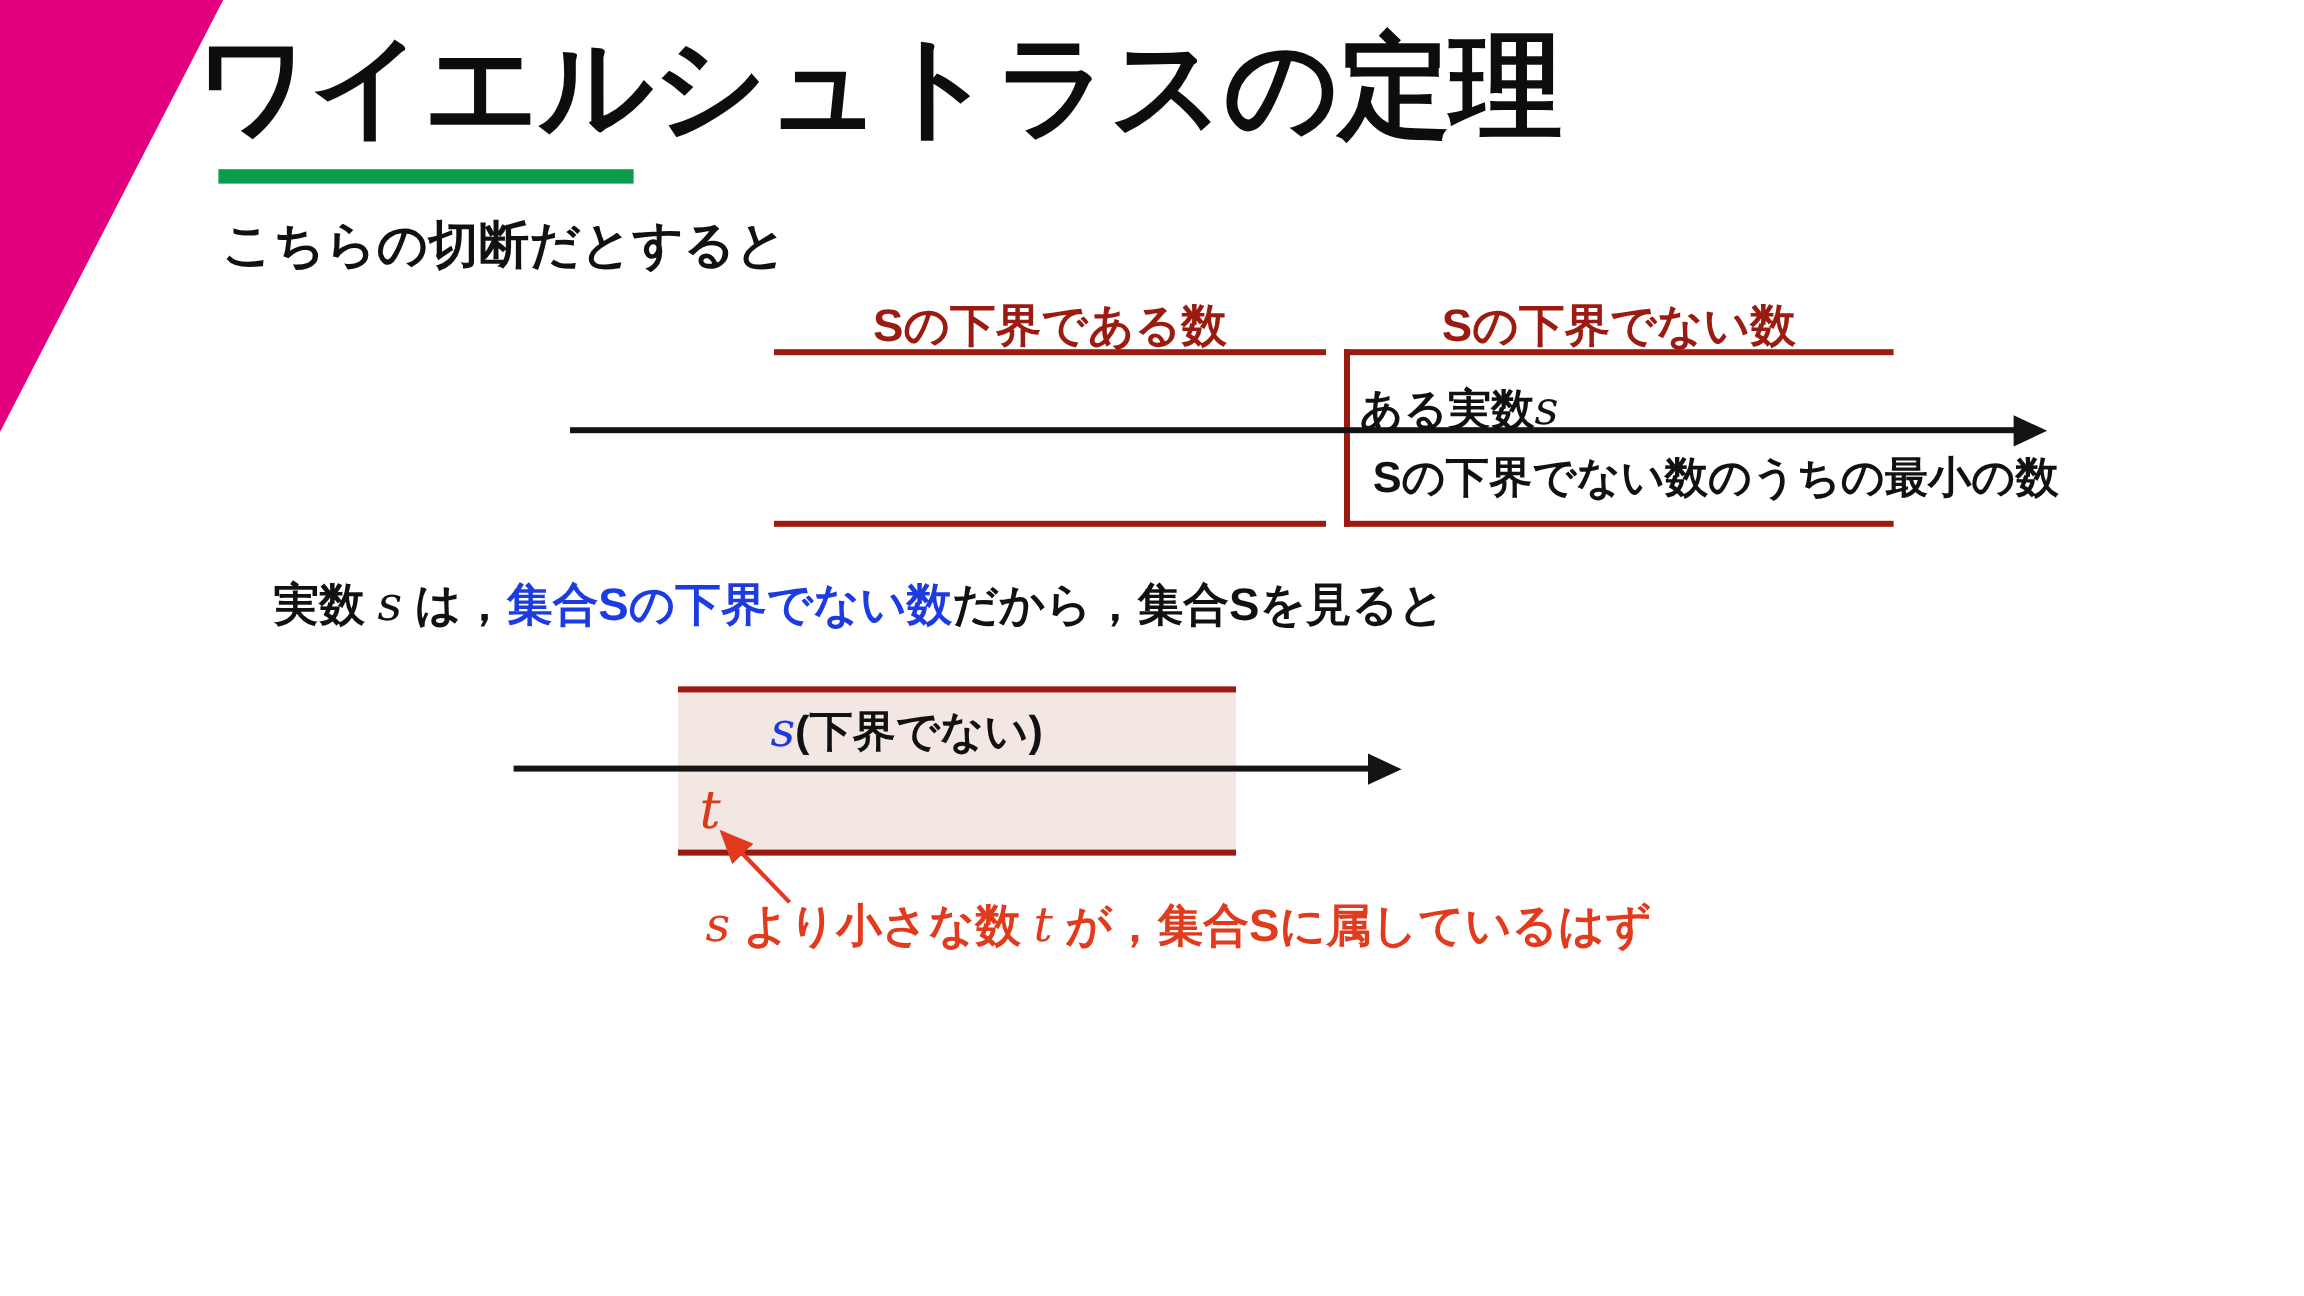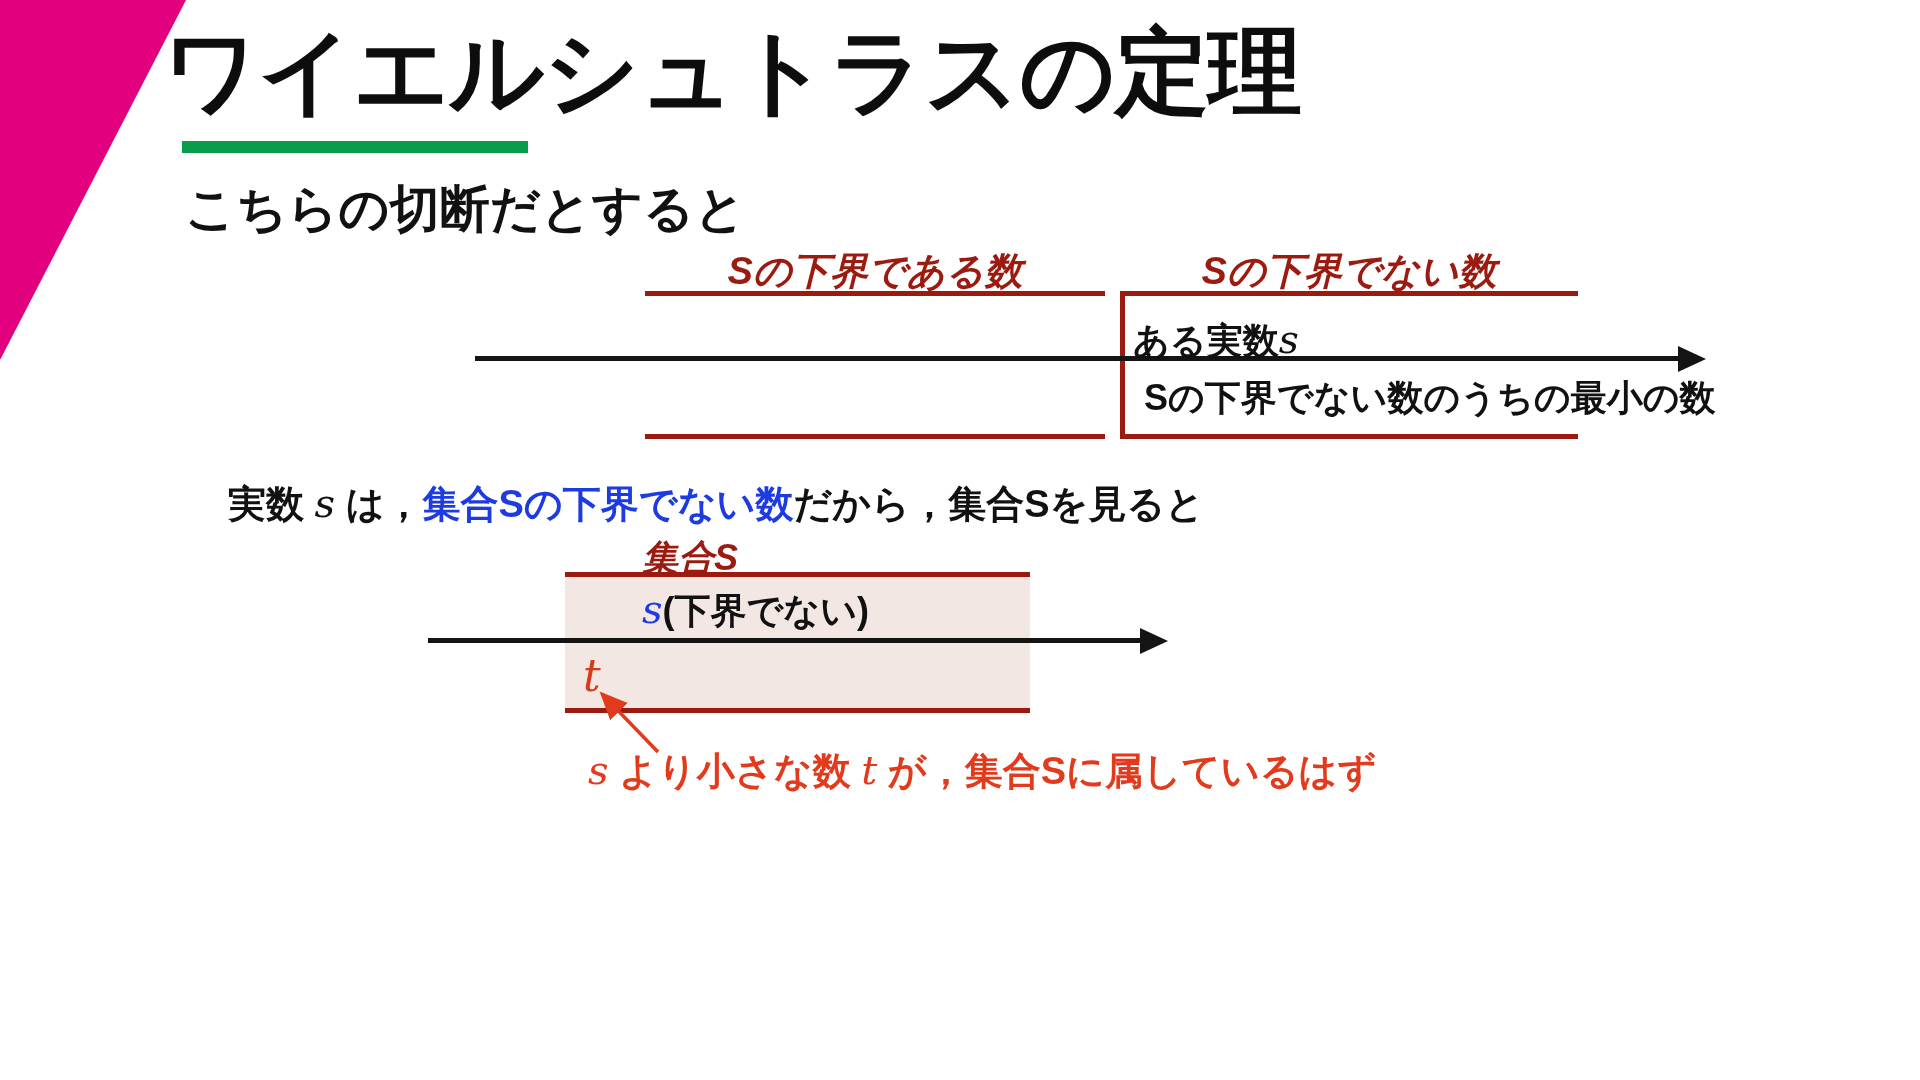--- a/index.html
+++ b/index.html
@@ -11,25 +11,25 @@
   .pink-triangle{
     position:absolute;left:0;top:0;width:186px;height:360px;
     background:#E3007F;clip-path:polygon(0 0,100% 0,0 100%);
   }
   
   .title{
     position:absolute;left:163px;top:18px;margin:0;
     font-size:94px;font-weight:800;letter-spacing:-1px;color:#0d0d0d;line-height:1.15;white-space:nowrap;
   }
   .green-bar{position:absolute;left:182px;top:141px;width:346px;height:12px;background:#0A9C4D;}
-  .subtitle{position:absolute;left:185px;top:176px;font-size:50px;font-weight:600;white-space:nowrap;}
+  .subtitle{position:absolute;left:185px;top:176px;font-size:42px;font-weight:600;white-space:nowrap;}
 
   
   .redline{position:absolute;height:5px;background:#9B1B10;}
-  .dlabel{position:absolute;font-size:38px;font-weight:600;color:#9B1B10;text-align:center;white-space:nowrap;font-style:italic;}
+  .dlabel{position:absolute;font-size:38px;font-weight:600;color:#9B1B10;text-align:center;white-space:nowrap;}
   .mvar{font-family:"DejaVu Serif",serif;font-style:italic;font-weight:500;}
 
   
   .d1-label-left{left:645px;top:246px;width:460px;}
   .d1-line-topleft{left:645px;top:291px;width:460px;}
   .d1-line-bottomleft{left:645px;top:434px;width:460px;}
   .d1-bracket{
     position:absolute;left:1120px;top:291px;width:458px;height:148px;box-sizing:border-box;
     border-left:5px solid #9B1B10;border-top:5px solid #9B1B10;border-bottom:5px solid #9B1B10;
   }
@@ -96,21 +96,20 @@
   <div class="dlabel d1-label-right">Sの下界でない数</div>
 
   <div class="axis-line axis1-line"></div>
   <div class="arrowhead-right axis1-head"></div>
 
   <div class="d1-some-real"><span>ある実数</span><span class="mvar">s</span></div>
   <div class="d1-min-text">Sの下界でない数のうちの最小の数</div>
 
   <div class="sentence"><span>実数 </span><span class="mvar">s</span><span> は，</span><span class="blue-text">集合Sの下界でない数</span><span>だから，集合Sを見ると</span></div>
 
-  <div class="dlabel d2-set-label">集合S</div>
   <div class="d2-rect"></div>
 
   <div class="axis-line axis2-line"></div>
   <div class="arrowhead-right axis2-head"></div>
 
   <div class="d2-s-note"><span class="mvar">s</span><span>(下界でない)</span></div>
 
   <div class="d2-t mvar">t</div>
 
   <svg class="d2-annot-arrow" width="100" height="85" viewBox="0 0 100 85">

